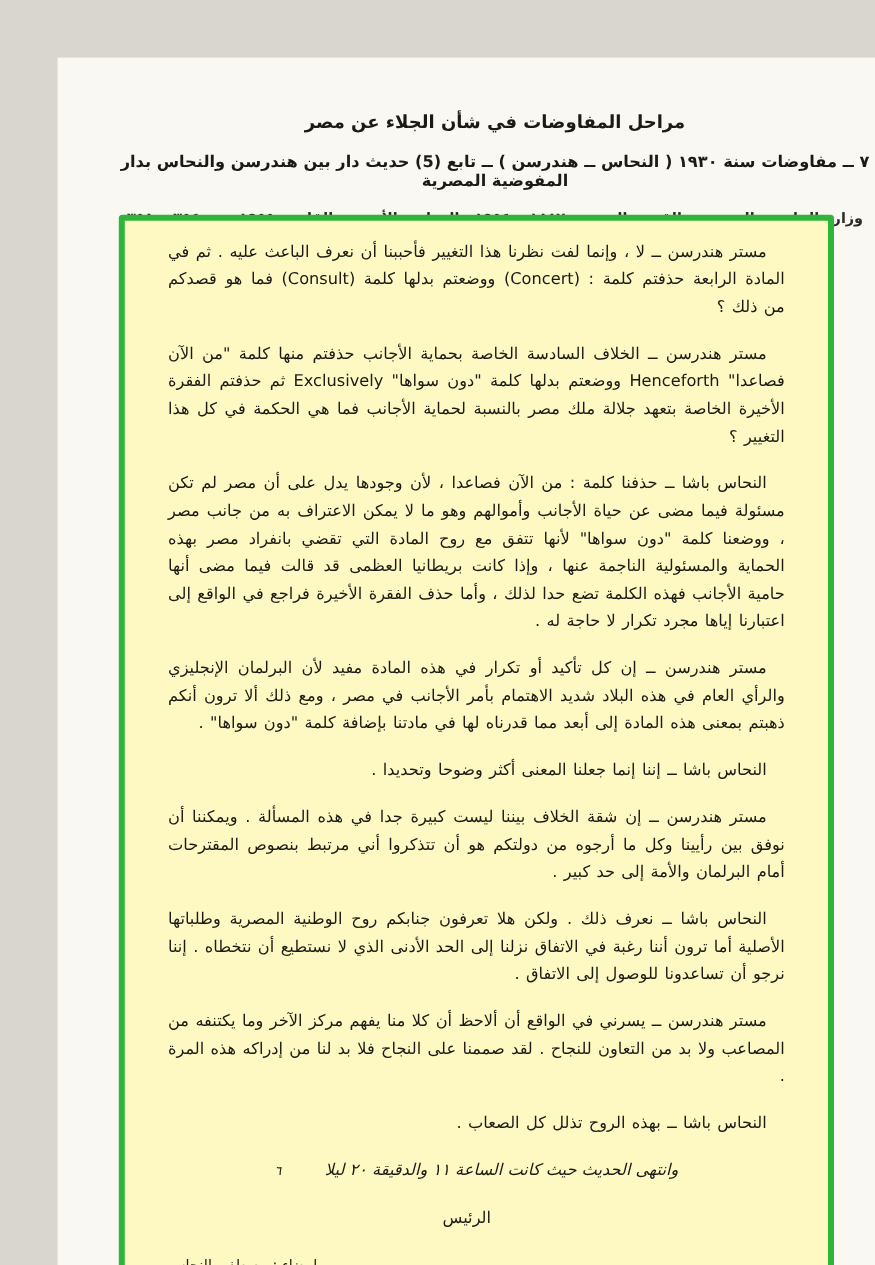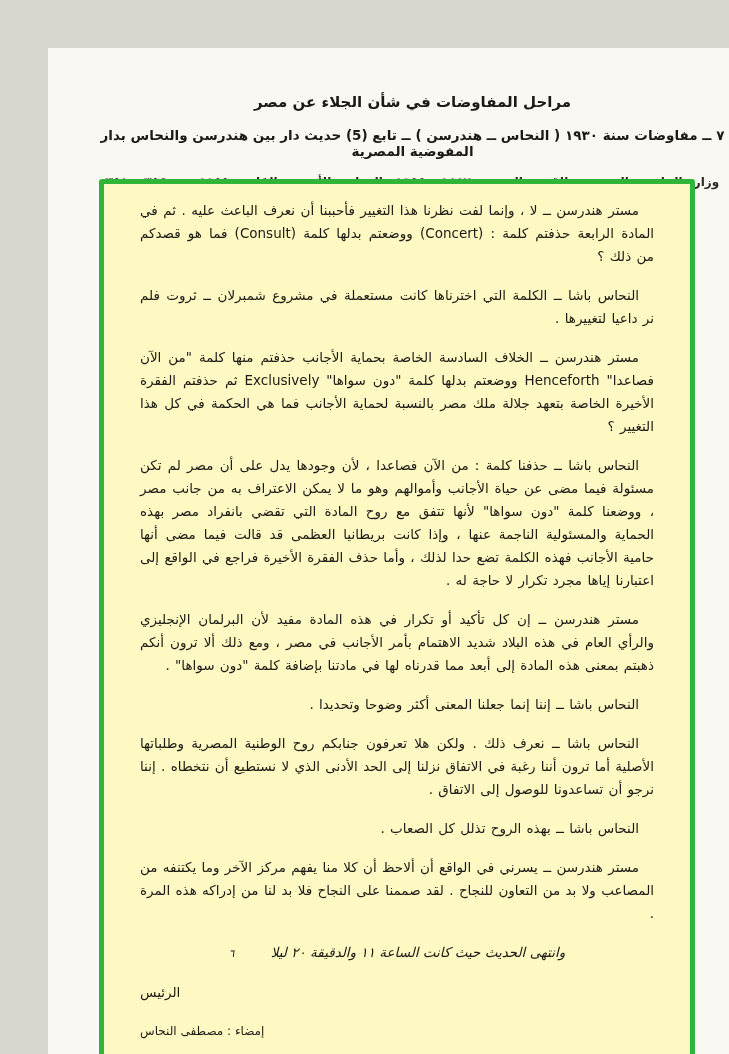--- a/index.html
+++ b/index.html
@@ -47,21 +47,21 @@
     line-height: 23px;
     margin-top: 13px;
     text-align: center;
     font-style: italic;
   }
   .footnote { font-size: 10.5px; }
   .president {
     font-size: 13.5px;
     line-height: 23px;
     margin-top: 10px;
-    text-align: left;
+    text-align: center;
     padding-right: 16px;
   }
   .signature {
     font-size: 12px;
     line-height: 23px;
     margin-top: 8px;
     text-align: left;
     padding-right: 245px;
   }
   .page-num {
@@ -80,28 +80,28 @@
 <div class="page" lang="ar" dir="rtl">
 
   <header class="hdr">
     <div class="hdr-title">مراحل المفاوضات في شأن الجلاء عن مصر</div>
     <div class="hdr-sub">٧ ــ مفاوضات سنة ١٩٣٠ ( النحاس ــ هندرسن ) ــ تابع (5) حديث دار بين هندرسن والنحاس بدار المفوضية المصرية</div>
     <div class="hdr-src">وزارة الخارجية المصرية ، القضية المصرية ١٨٨٢ ــ ١٩٥٤ ، المطبعة الأميرية بالقاهرة ١٩٥٥ ، ص ٣٥٤ ــ ٣٥٨</div>
   </header>
 
   <section class="dialogue-box">
     <p class="para">مستر هندرسن ــ لا ، وإنما لفت نظرنا هذا التغيير فأحببنا أن نعرف الباعث عليه . ثم في المادة الرابعة حذفتم كلمة : (Concert) ووضعتم بدلها كلمة (Consult) فما هو قصدكم من ذلك ؟</p>
-    <p class="para">النحاس باشا ــ الكلمة التي اخترناها كانت مستعملة في مشروع شمبرلان ــ ثروت فلم نر داعيا لتغييرها .</p>
     <p class="para">مستر هندرسن ــ الخلاف السادسة الخاصة بحماية الأجانب حذفتم منها كلمة "من الآن فصاعدا" Henceforth ووضعتم بدلها كلمة "دون سواها" Exclusively ثم حذفتم الفقرة الأخيرة الخاصة بتعهد جلالة ملك مصر بالنسبة لحماية الأجانب فما هي الحكمة في كل هذا التغيير ؟</p>
     <p class="para">النحاس باشا ــ حذفنا كلمة : من الآن فصاعدا ، لأن وجودها يدل على أن مصر لم تكن مسئولة فيما مضى عن حياة الأجانب وأموالهم وهو ما لا يمكن الاعتراف به من جانب مصر ، ووضعنا كلمة "دون سواها" لأنها تتفق مع روح المادة التي تقضي بانفراد مصر بهذه الحماية والمسئولية الناجمة عنها ، وإذا كانت بريطانيا العظمى قد قالت فيما مضى أنها حامية الأجانب فهذه الكلمة تضع حدا لذلك ، وأما حذف الفقرة الأخيرة فراجع في الواقع إلى اعتبارنا إياها مجرد تكرار لا حاجة له .</p>
     <p class="para">مستر هندرسن ــ إن كل تأكيد أو تكرار في هذه المادة مفيد لأن البرلمان الإنجليزي والرأي العام في هذه البلاد شديد الاهتمام بأمر الأجانب في مصر ، ومع ذلك ألا ترون أنكم ذهبتم بمعنى هذه المادة إلى أبعد مما قدرناه لها في مادتنا بإضافة كلمة "دون سواها" .</p>
     <p class="para">النحاس باشا ــ إننا إنما جعلنا المعنى أكثر وضوحا وتحديدا .</p>
+    <p class="para">مستر هندرسن ــ إن شقة الخلاف بيننا ليست كبيرة جدا في هذه المسألة . ويمكننا أن نوفق بين رأيينا وكل ما أرجوه من دولتكم هو أن تتذكروا أني مرتبط بنصوص المقترحات أمام البرلمان والأمة إلى حد كبير .</p>
     <p class="para">النحاس باشا ــ نعرف ذلك . ولكن هلا تعرفون جنابكم روح الوطنية المصرية وطلباتها الأصلية أما ترون أننا رغبة في الاتفاق نزلنا إلى الحد الأدنى الذي لا نستطيع أن نتخطاه . إننا نرجو أن تساعدونا للوصول إلى الاتفاق .</p>
+    <p class="para">مستر هندرسن ــ يسرني في الواقع أن ألاحظ أن كلا منا يفهم مركز الآخر وما يكتنفه من المصاعب ولا بد من التعاون للنجاح . لقد صممنا على النجاح فلا بد لنا من إدراكه هذه المرة .</p>
     <p class="para">النحاس باشا ــ بهذه الروح تذلل كل الصعاب .</p>
-    <p class="para">مستر هندرسن ــ يسرني في الواقع أن ألاحظ أن كلا منا يفهم مركز الآخر وما يكتنفه من المصاعب ولا بد من التعاون للنجاح . لقد صممنا على النجاح فلا بد لنا من إدراكه هذه المرة .</p>
 
     <p class="closing"><span>وانتهى الحديث حيث كانت الساعة ١١ والدقيقة ٢٠ ليلا</span> <span class="footnote">٦</span></p>
 
     <p class="president">الرئيس</p>
     <p class="signature">إمضاء : مصطفى النحاس</p>
   </section>
 
   <div class="page-num">٥</div>
 
 </div>

